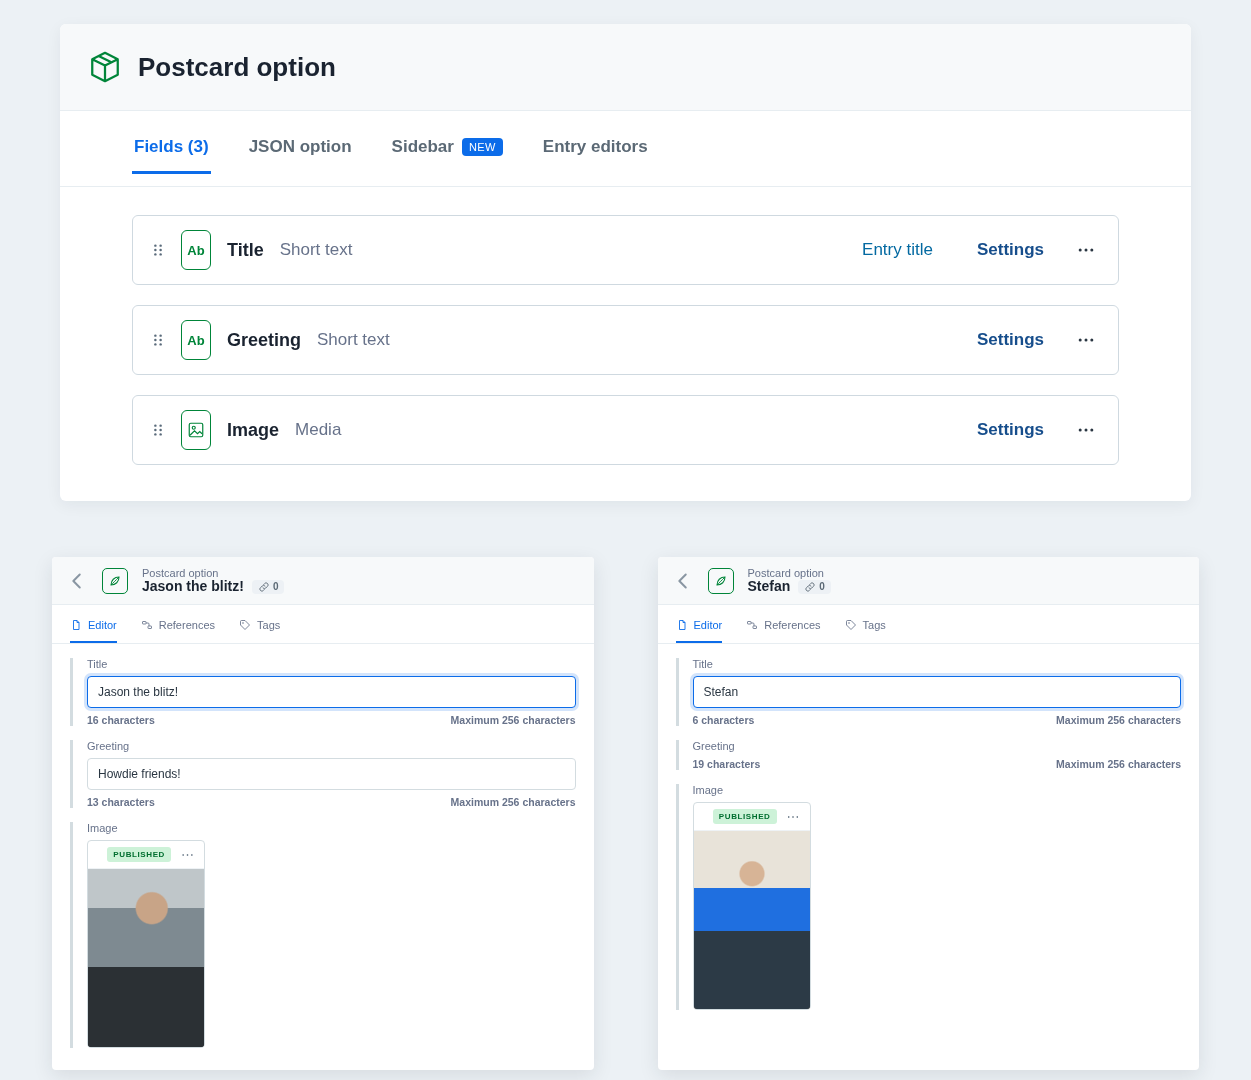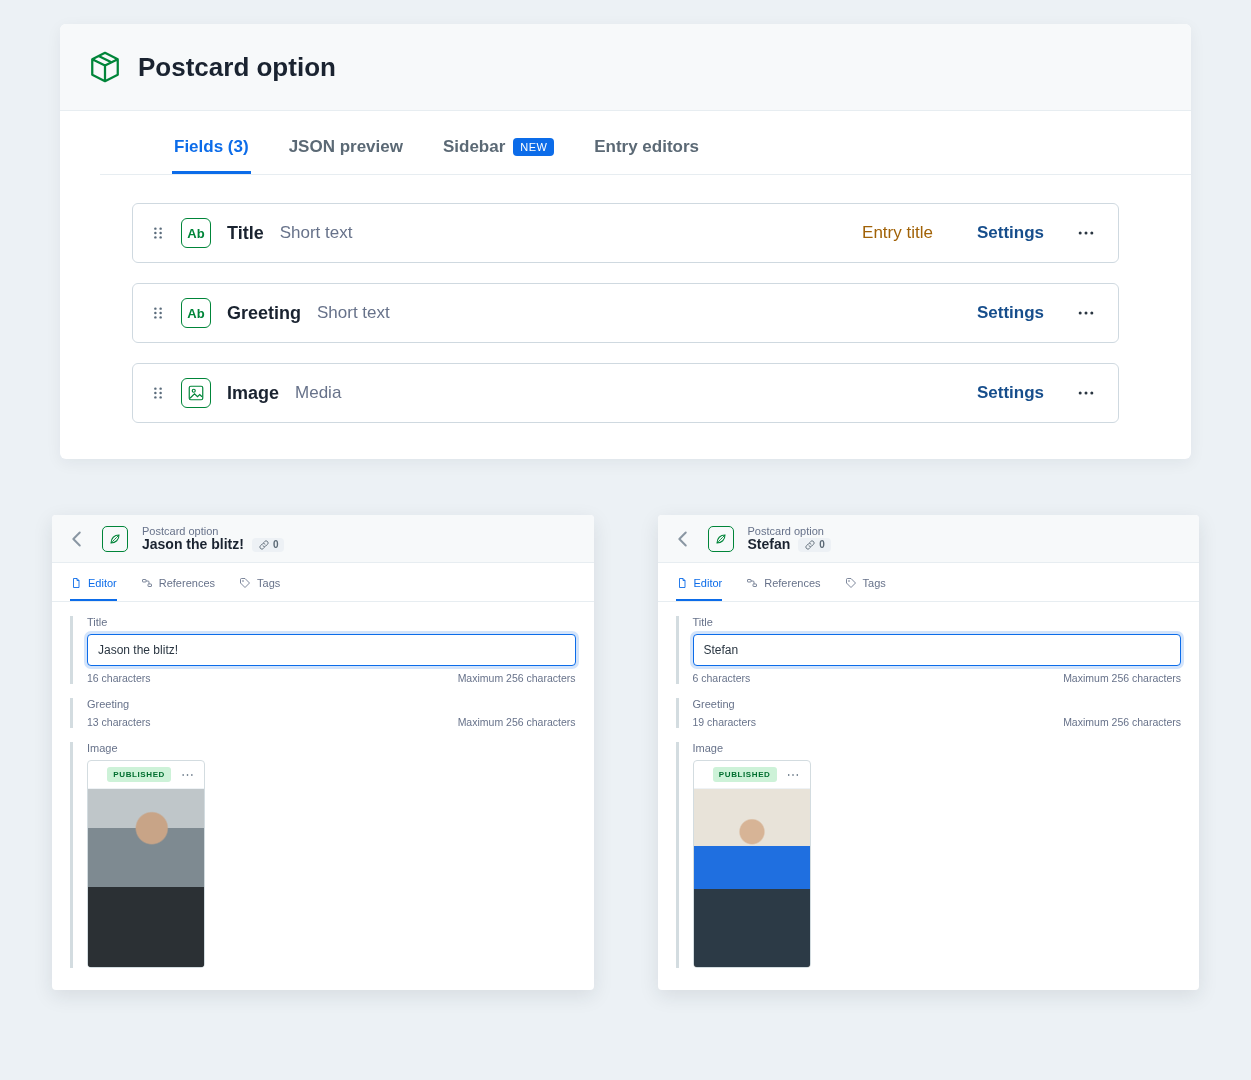--- a/index.html
+++ b/index.html
@@ -49,24 +49,23 @@
     flex: none;
   }
   .ct-title {
     font-size: 26px;
     font-weight: 700;
   }
 
   .tabs {
     display: flex;
     gap: 36px;
-    padding: 18px 72px 0;
+    padding: 18px 72px 12px;
     border-bottom: 1px solid #e7edf1;
     margin-bottom: 28px;
-    margin-left: 40px;
   }
   .tab {
     font-size: 17px;
     font-weight: 700;
     color: var(--text-muted);
     padding: 8px 2px 14px;
     border-bottom: 3px solid transparent;
     display: flex;
     align-items: center;
     gap: 8px;
@@ -91,31 +90,31 @@
     display: flex;
     align-items: center;
     padding: 14px 18px;
     gap: 16px;
     background: #fff;
   }
   .drag-icon {
     width: 14px; height: 14px; color: #5a6b7b; flex: none; cursor: grab;
   }
   .field-type-icon {
-    width: 30px; height: 30px; border: 1.5px solid var(--green); border-radius: 6px;
+    width: 30px; height: 40px; border: 1.5px solid var(--green); border-radius: 6px;
     display: flex; align-items: center; justify-content: center;
     color: var(--green);
     font-size: 13px; font-weight: 600;
     flex: none;
     text-align: center;
   }
   .field-name { font-weight: 700; font-size: 18px; }
   .field-kind { font-size: 17px; color: var(--text-soft); }
   .spacer { flex: 1; }
-  .entry-title { font-size: 17px; color: #a16207; margin-right: 28px; margin-left: 22px; }
+  .entry-title { font-size: 17px; color: #0369a1; margin-right: 28px; margin-left: 22px; }
   .settings-link {
     color: var(--blue-dark);
     font-weight: 700;
     font-size: 17px;
     margin-right: 12px;
     cursor: pointer;
   }
   .dots {
     width: 28px; height: 28px; display: flex; align-items: center; justify-content: center;
     color: #2a3642; cursor: pointer;
@@ -181,21 +180,21 @@
     padding: 8px 10px;
     font-size: 12px;
     color: #2a3642;
     font-family: inherit;
     outline: none;
   }
   .fb-input.focus {
     border-color: var(--blue);
     box-shadow: 0 0 0 3px rgba(12,108,233,0.18);
   }
-  .fb-meta { display: flex; justify-content: space-between; font-size: 10.5px; color: var(--text-soft); margin-top: 6px; }
+  .fb-meta { display: flex; justify-content: space-between; font-size: 10.5px; color: var(--text-soft); margin-top: 6px; font-weight: bold; }
 
   .img-card {
     border: 1px solid var(--border);
     border-radius: 4px;
     width: 118px;
     overflow: hidden;
     background: #fff;
     margin-top: 0;
   }
   .img-card-head {
@@ -283,21 +282,21 @@
           <use href="#sv-block"></use>
         </svg>
       <div class="ct-title">Postcard option</div>
     </header>
 
     <nav class="tabs">
       <div class="tab active">
         <span>Fields (3)</span>
       </div>
       <div class="tab">
-        <span>JSON preview</span>
+        <span>JSON option</span>
       </div>
       <div class="tab">
         <span>Sidebar</span>
         <span class="badge-new">NEW</span>
       </div>
       <div class="tab">
         <span>Entry editors</span>
       </div>
     </nav>
 
@@ -407,20 +406,21 @@
         <div class="field-block">
           <div class="fb-label">Title</div>
           <input class="fb-input focus" value="Jason the blitz!" style="">
           <div class="fb-meta">
             <span>16 characters</span>
             <span>Maximum 256 characters</span>
           </div>
         </div>
         <div class="field-block">
           <div class="fb-label">Greeting</div>
+          <input class="fb-input" value="Howdie friends!" style="">
           <div class="fb-meta">
             <span>13 characters</span>
             <span>Maximum 256 characters</span>
           </div>
         </div>
         <div class="field-block">
           <div class="fb-label">Image</div>
           <div class="img-card">
             <div class="img-card-head">
               <span class="pub-pill">PUBLISHED</span>

